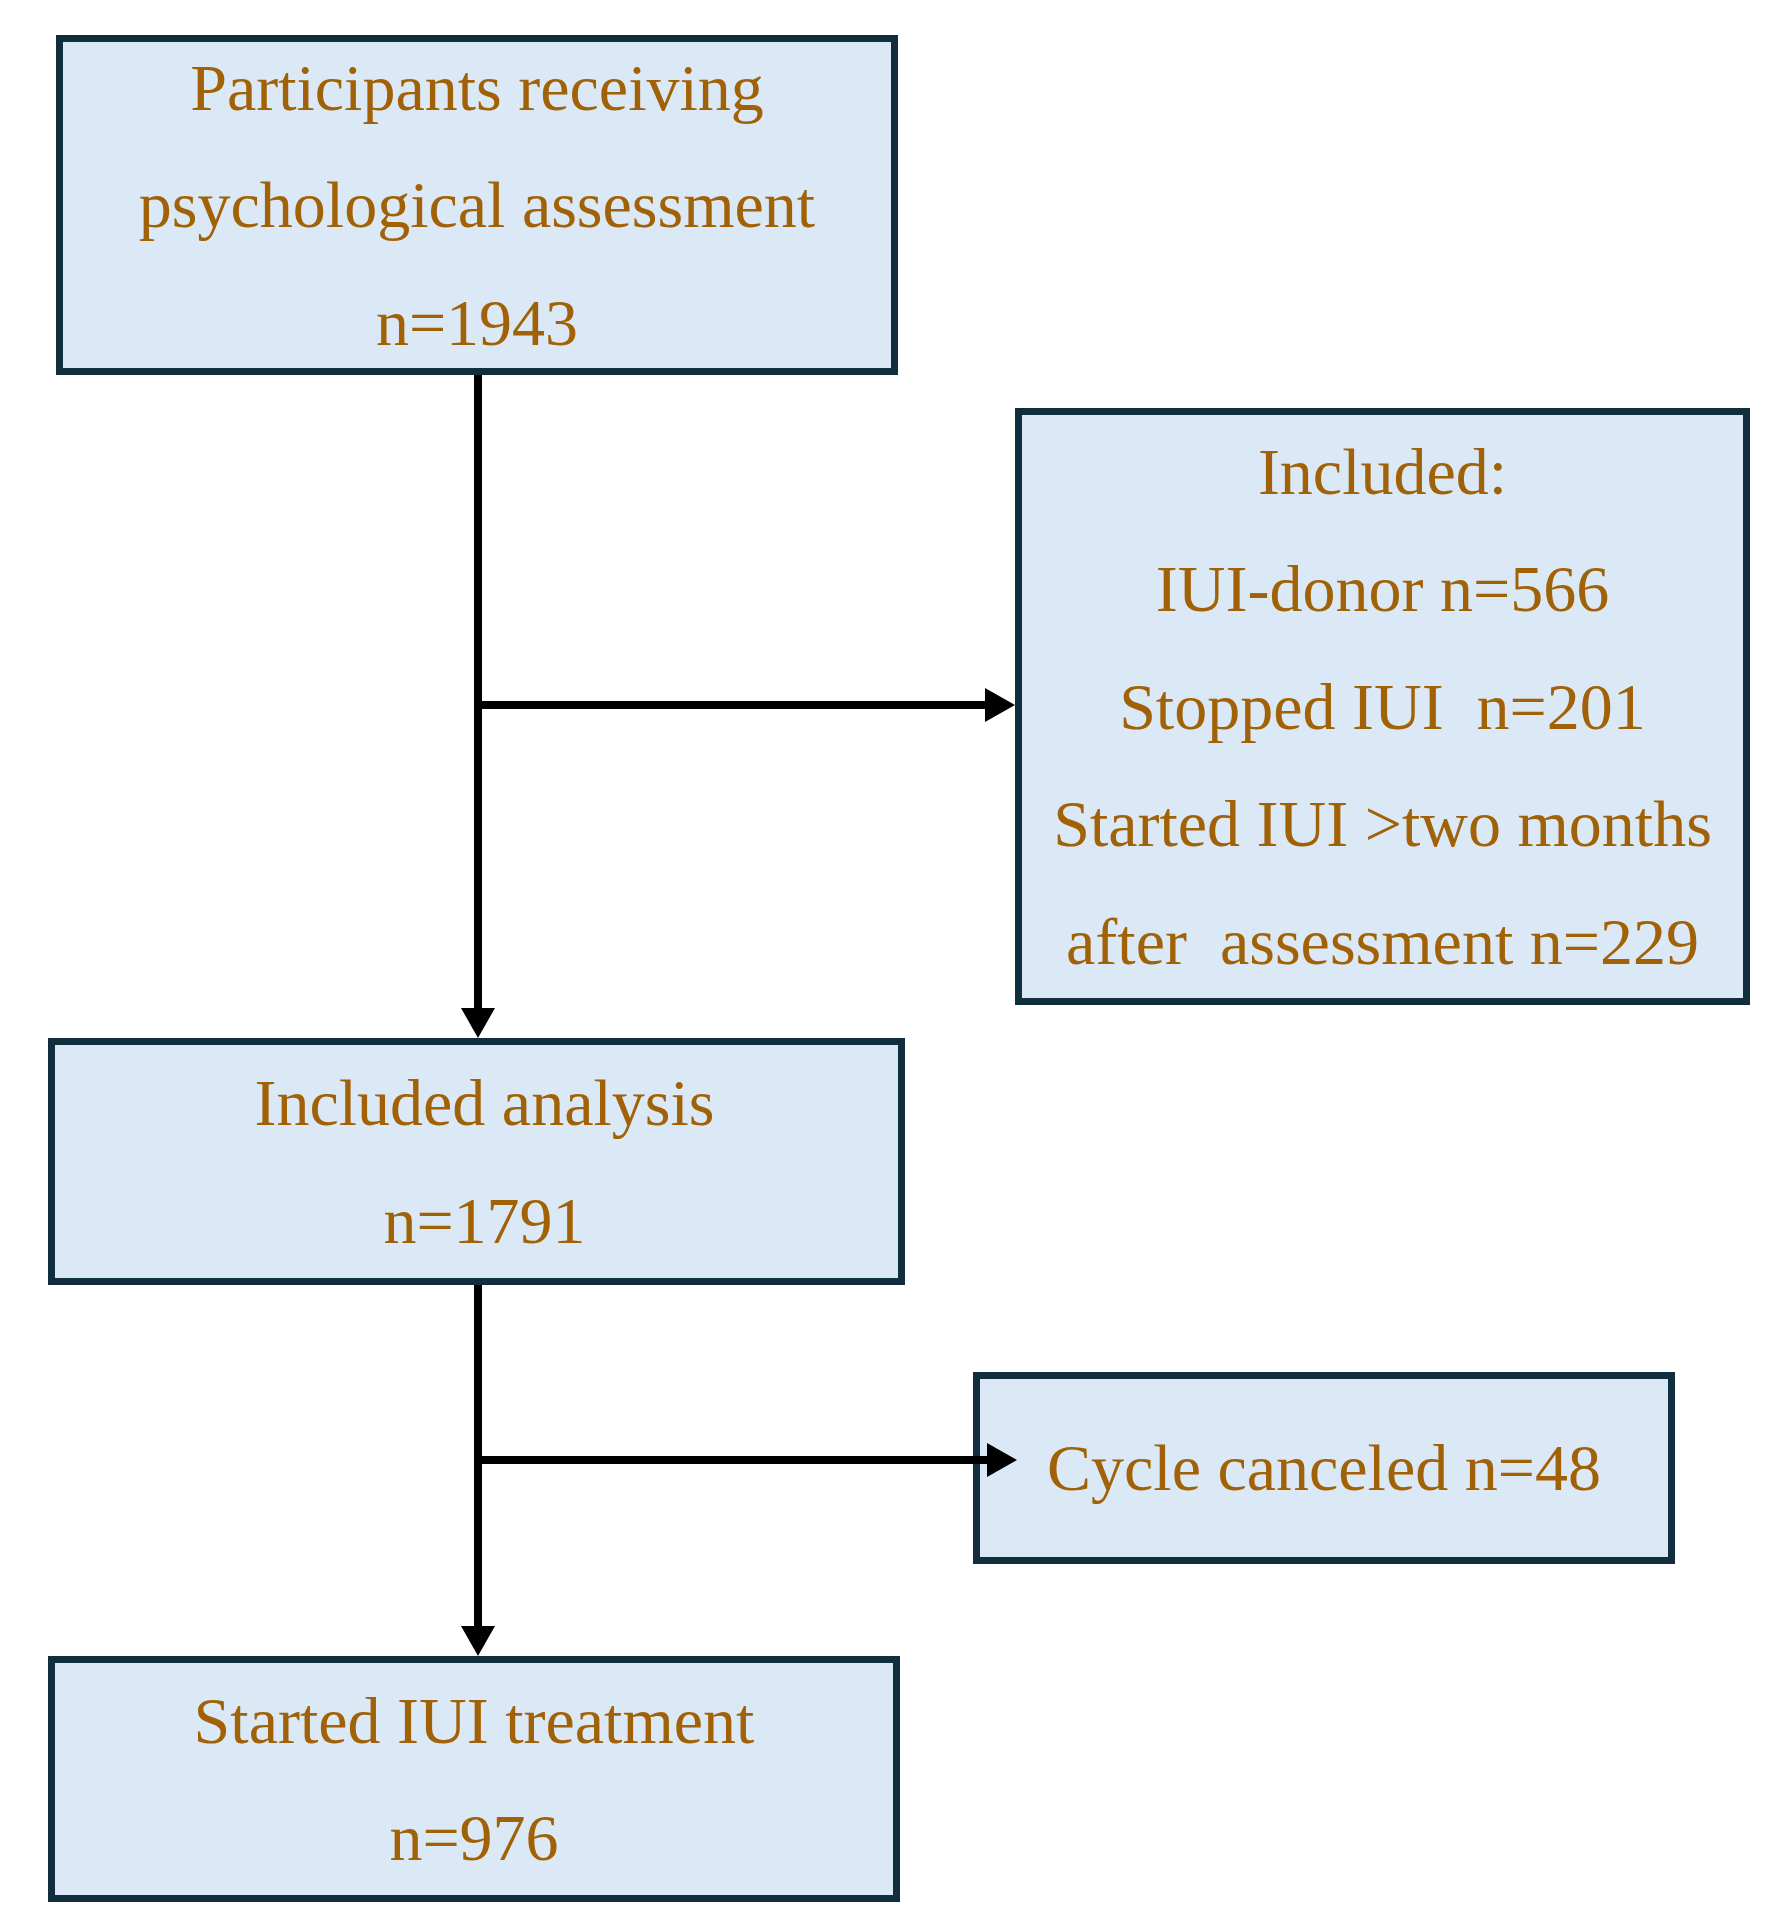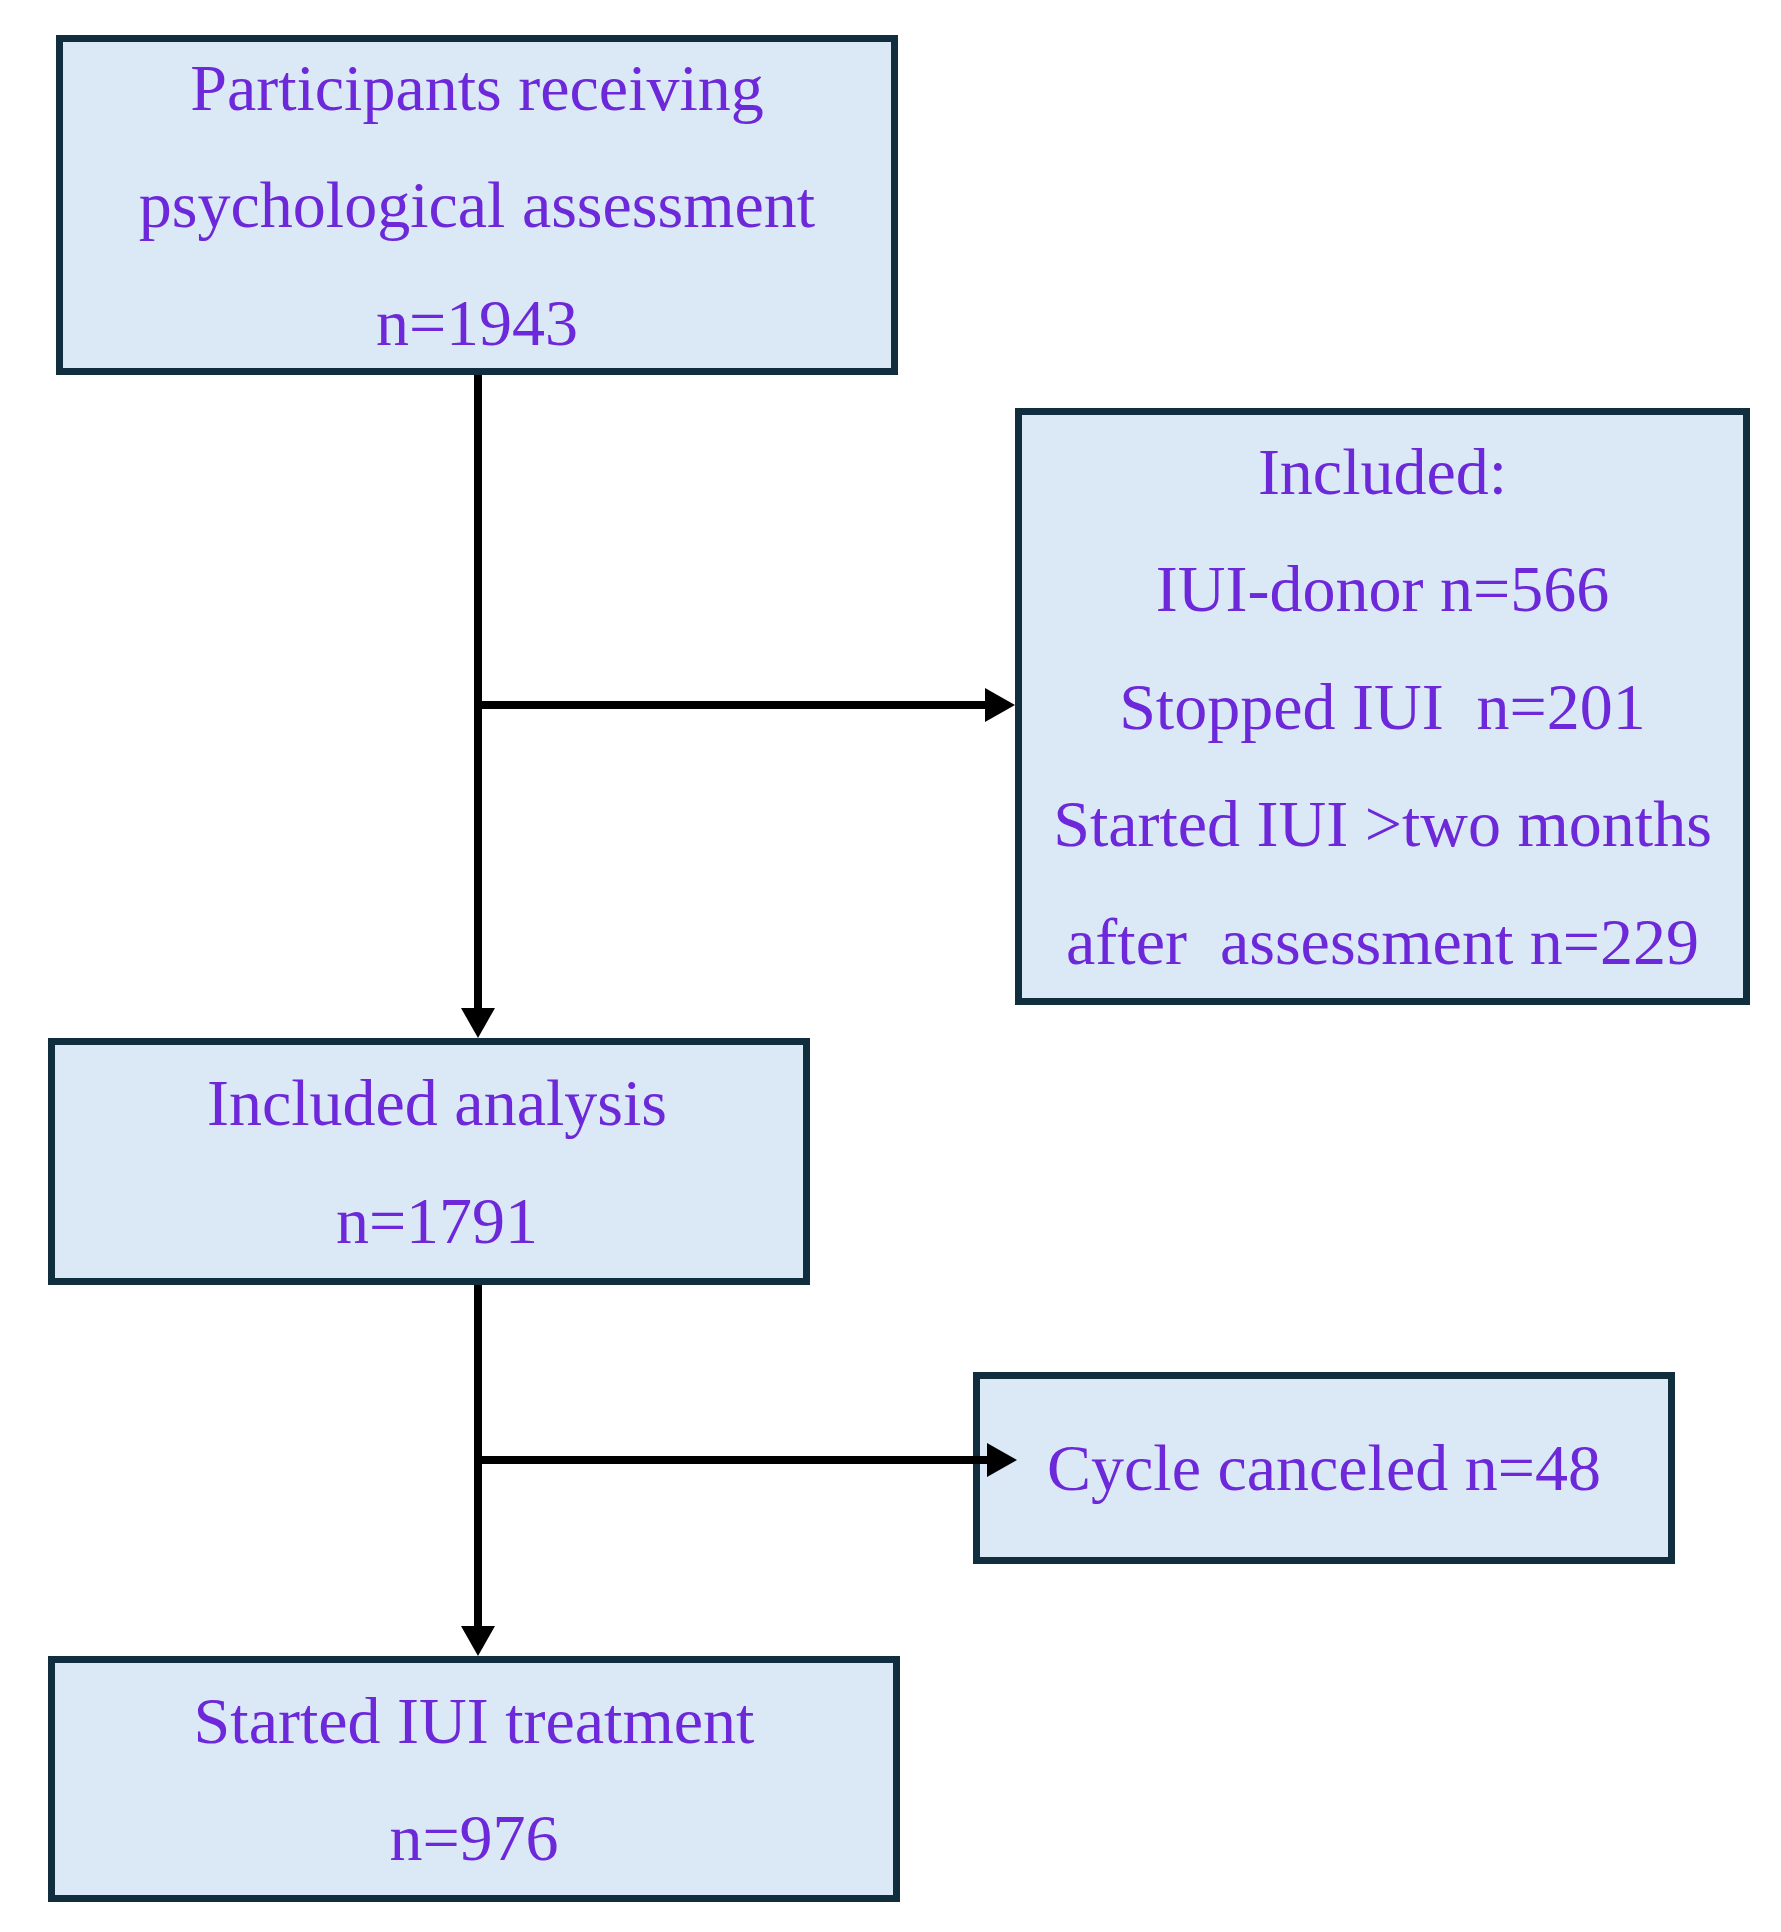--- a/index.html
+++ b/index.html
@@ -7,21 +7,21 @@
     --box-border:#112e3e;
     --line-color:#000000;
     --bg:#ffffff;
   }
   html,body{margin:0;padding:0;background:var(--bg);}
   #canvas{
     position:relative;
     width:1781px;height:1932px;
     background:var(--bg);
     font-family:"Liberation Serif","DejaVu Serif",serif;
-    color:#6d28d9;
+    color:#a16207;
     overflow:hidden;
     border-radius:13px;
   }
   .fbox{
     position:absolute;
     background:var(--box-fill);
     border:7px solid var(--box-border);
     box-sizing:border-box;
     display:flex;
     flex-direction:column;
@@ -59,21 +59,21 @@
   </div>
 
   <div class="fbox" style="left:1015px;top:408px;width:735px;height:597px;">
     <div class="line">Included:</div>
     <div class="line">IUI-donor n=566</div>
     <div class="line">Stopped IUI  n=201</div>
     <div class="line">Started IUI &gt;two months</div>
     <div class="line">after  assessment n=229</div>
   </div>
 
-  <div class="fbox" style="left:48px;top:1038px;width:762px;height:247px;padding-left:16px;">
+  <div class="fbox" style="left:48px;top:1038px;width:857px;height:247px;padding-left:16px;">
     <div class="line">Included analysis</div>
     <div class="line">n=1791</div>
   </div>
 
   <div class="fbox" style="left:973px;top:1372px;width:702px;height:192px;">
     <div class="line">Cycle canceled n=48</div>
   </div>
 
   <div class="fbox" style="left:48px;top:1656px;width:852px;height:246px;">
     <div class="line">Started IUI treatment</div>

